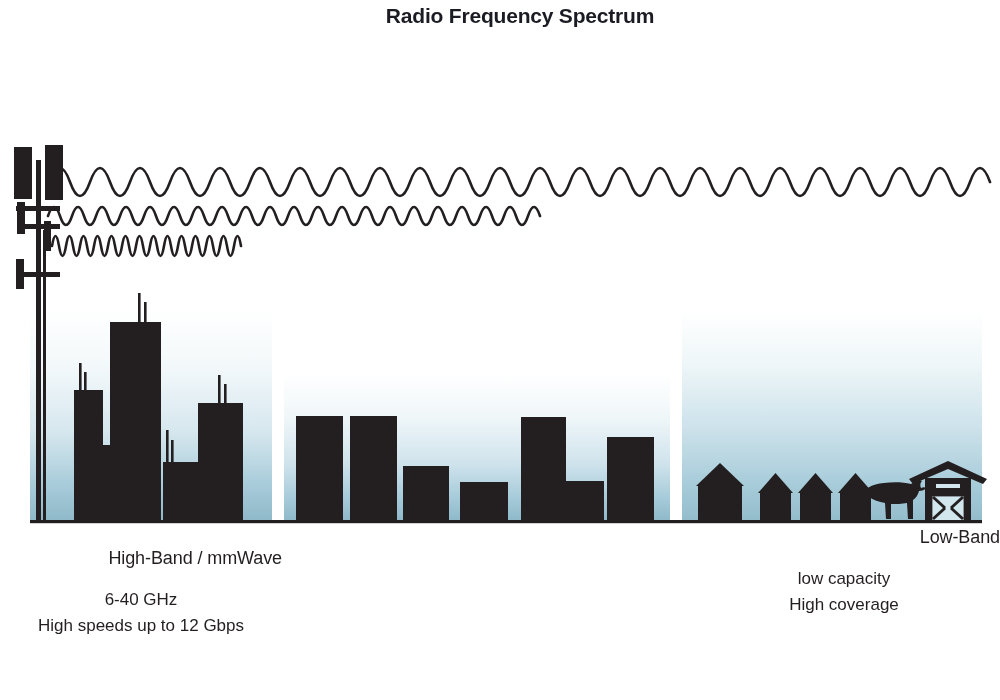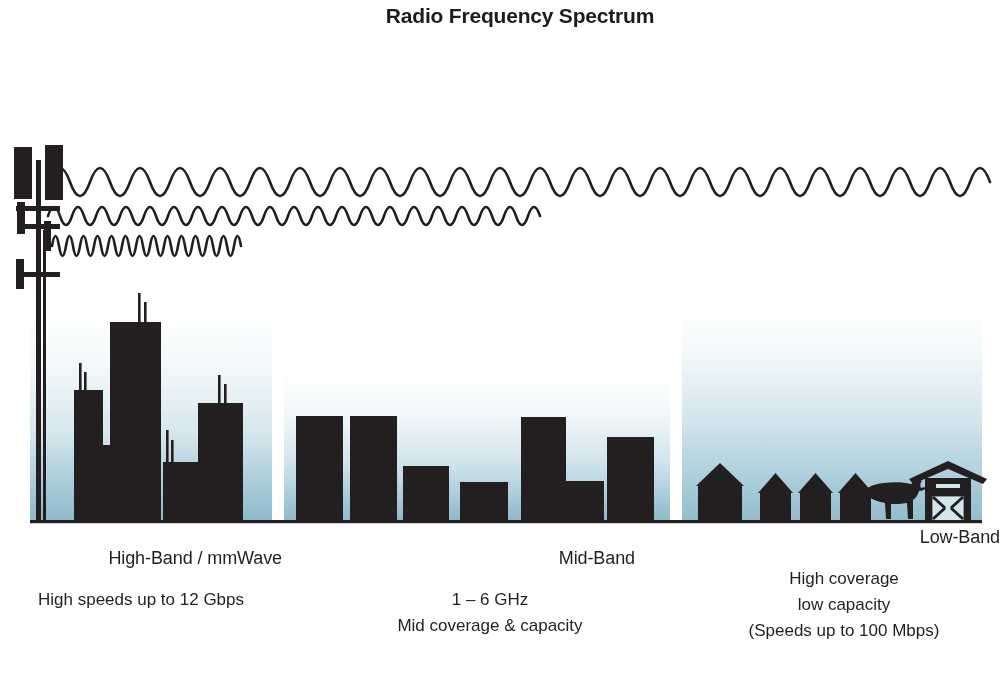--- a/index.html
+++ b/index.html
@@ -287,34 +287,27 @@
 
       <g>
         <rect x="30" y="520" width="952" height="3.2" fill="#231f20"></rect>
       </g>
     </svg>
   </div>
 
   <div class="band-caption" id="caption-high">
     <div class="band-name">High-Band / mmWave</div>
     <div class="band-lines">
+      <div>6-40 GHz</div>
       <div>High speeds up to 12 Gbps</div>
     </div>
   </div>
 
-  <div class="band-caption" id="caption-mid">
-    <div class="band-name">Mid-Band</div>
-    <div class="band-lines">
-      <div>1 – 6 GHz</div>
-      <div>Mid coverage &amp; capacity</div>
-    </div>
-  </div>
 
   <div class="band-caption" id="caption-low">
     <div class="band-name">Low-Band</div>
     <div class="band-lines">
+      <div>low capacity</div>
       <div>High coverage</div>
-      <div>low capacity</div>
-      <div>(Speeds up to 100 Mbps)</div>
     </div>
   </div>
 
 </div>
 
 </body></html>

